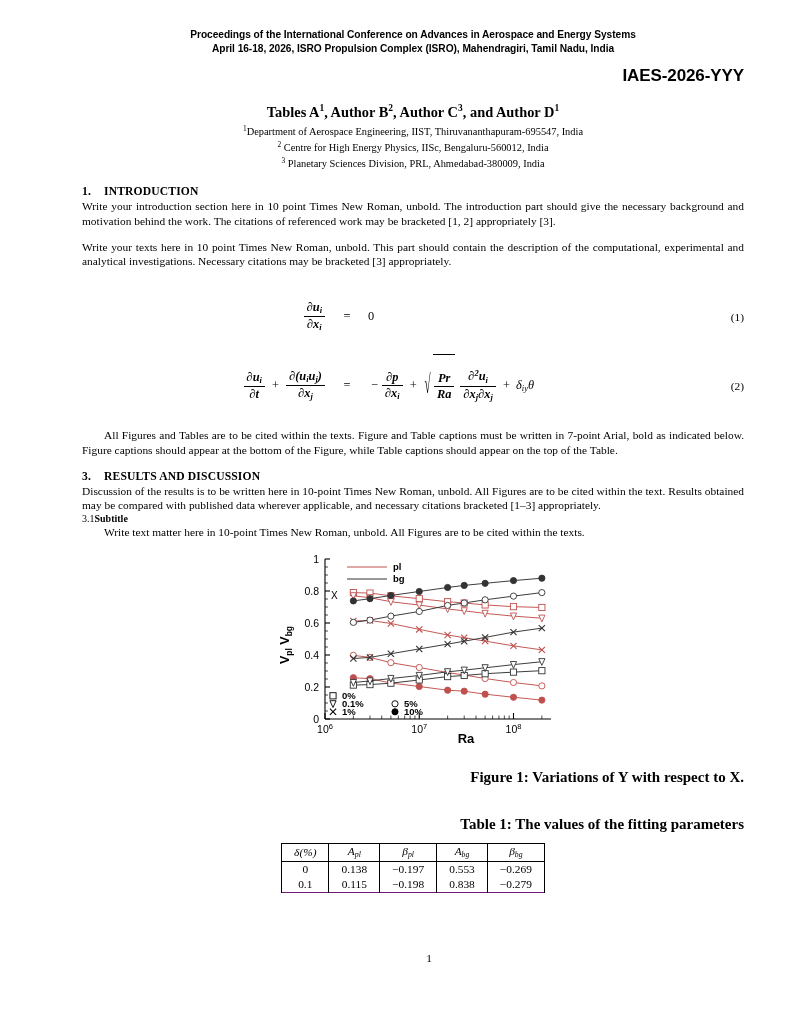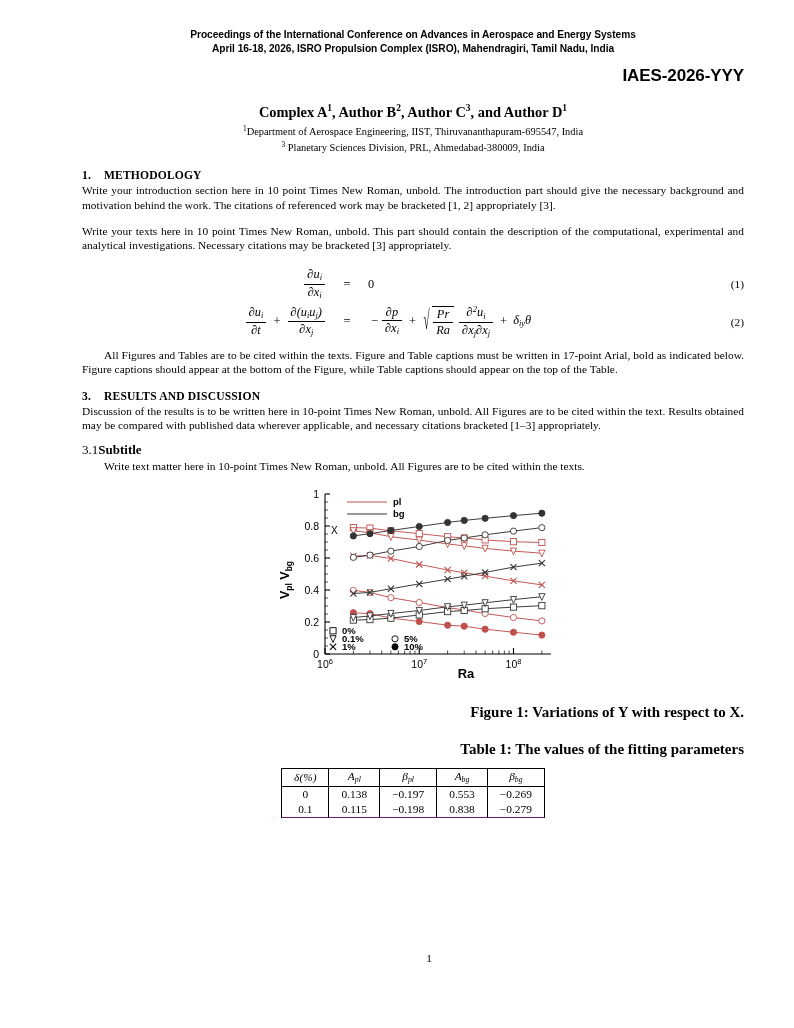--- a/index.html
+++ b/index.html
@@ -81,22 +81,22 @@
   .sec-head .num { display: inline-block; min-width: 22px; }
   .body-text {
     font-size: 11.4px;
     line-height: 1.255;
     text-align: justify;
     margin-top: 1px;
   }
   .body-text.indent { text-indent: 22px; }
   .subsec-head {
     font-weight: bold;
-    font-size: 13px;
-    margin-top: 10px;
+    font-size: 10px;
+    margin-top: 0;
   }
   .subsec-head .num { font-weight: normal; }
   .gap-md { height: 11px; }
 
   
   .eqblock {
     margin-top: 16px;
     margin-bottom: 10px;
     position: relative;
     font-size: 12.4px;
@@ -125,21 +125,22 @@
     top: 50%;
     transform: translateY(-50%);
     font-size: 11.4px;
   }
   .frac {
     display: inline-block;
     vertical-align: middle;
     text-align: center;
     font-style: italic;
     line-height: 1.06;
-    margin: 0 1px;
+    margin: 16px 1px;
+    font-weight: bold;
   }
   .frac > .nm { display: block; border-bottom: 1px solid #000; padding: 0 3px 1px 3px; }
   .frac > .dn { display: block; padding: 1px 3px 0 3px; }
   .op { font-style: normal; margin: 0 3px; display: inline-block; vertical-align: middle;}
   .sqrt {
     display: inline-block;
     vertical-align: middle;
     position: relative;
     padding-left: 9px;
     margin: 0 1px;
@@ -167,21 +168,21 @@
     margin-top: 8px;
     text-align: center;
   }
   .figcap, .tabcap {
     font-family: "Liberation Serif", "DejaVu Serif", serif;
     font-weight: bold;
     font-size: 15px;
     text-align: right;
   }
   .figcap { margin-top: 8px; }
-  .tabcap { margin-top: 20px; }
+  .tabcap { margin-top: 30px; }
 
   
   .tabwrap { text-align: center; margin-top: 10px; }
   table.fit {
     border-collapse: collapse;
     margin: 0 auto;
     font-size: 11.4px;
   }
   table.fit td, table.fit th {
     border-left: 1px solid #000;
@@ -212,33 +213,34 @@
 <div class="content">
 
   <div class="conf-header">
     <div>Proceedings of the International Conference on Advances in Aerospace and Energy Systems</div>
     <div>April 16-18, 2026, ISRO Propulsion Complex (ISRO), Mahendragiri, Tamil Nadu, India</div>
   </div>
   <div class="paper-id">IAES-2026-YYY</div>
 
 
   <div class="authors">
-    <span>Complex A</span><sup>1</sup>,
+    <span>Tables A</span><sup>1</sup>,
     <span>Author B</span><sup>2</sup>,
     <span>Author C</span><sup>3</sup>, and
     <span>Author D</span><sup>1</sup>
   </div>
 
   <div class="affils">
     <div><sup>1</sup><span>Department of Aerospace Engineering, IIST, Thiruvananthapuram-695547, India</span></div>
+    <div><sup>2</sup><span> Centre for High Energy Physics, IISc, Bengaluru-560012, India</span></div>
     <div><sup>3</sup><span> Planetary Sciences Division, PRL, Ahmedabad-380009, India</span></div>
   </div>
 
   <div class="sec-head">
-    <span class="num">1.</span><span>METHODOLOGY</span>
+    <span class="num">1.</span><span>INTRODUCTION</span>
   </div>
   <div class="body-text">Write your introduction section here in 10 point Times New Roman, unbold. The introduction part should give the necessary background and motivation behind the work. The citations of referenced work may be bracketed [1, 2] appropriately [3].</div>
 
   <div class="gap-md"></div>
 
   <div class="body-text">Write your texts here in 10 point Times New Roman, unbold. This part should contain the description of the computational, experimental and analytical investigations. Necessary citations may be bracketed [3] appropriately.</div>
 
   <div class="eqblock">
 
     <div class="eqrow">
@@ -263,21 +265,21 @@
         <span class="sqrt"><span class="inner"><span class="frac"><span class="nm"><i>Pr</i></span><span class="dn"><i>Ra</i></span></span></span></span>
         <span class="frac"><span class="nm">∂<sup class="msup">2</sup>u<sub class="msub">i</sub></span><span class="dn">∂x<sub class="msub">j</sub>∂x<sub class="msub">j</sub></span></span>
         <span class="op">+</span>
         <span class="ital">δ<sub class="msub">iy</sub>θ</span>
       </div>
       <div class="eqnum">(2)</div>
     </div>
 
   </div>
 
-  <div class="body-text indent">All Figures and Tables are to be cited within the texts. Figure and Table captions must be written in 17-point Arial, bold as indicated below. Figure captions should appear at the bottom of the Figure, while Table captions should appear on the top of the Table.</div>
+  <div class="body-text indent">All Figures and Tables are to be cited within the texts. Figure and Table captions must be written in 7-point Arial, bold as indicated below. Figure captions should appear at the bottom of the Figure, while Table captions should appear on the top of the Table.</div>
 
   <div class="sec-head">
     <span class="num">3.</span><span>RESULTS AND DISCUSSION</span>
   </div>
   <div class="body-text">Discussion of the results is to be written here in 10-point Times New Roman, unbold. All Figures are to be cited within the text. Results obtained may be compared with published data wherever applicable, and necessary citations bracketed [1–3] appropriately.</div>
 
   <div class="subsec-head">
     <span class="num">3.1</span><span>Subtitle</span>
   </div>
   <div class="body-text indent">Write text matter here in 10-point Times New Roman, unbold. All Figures are to be cited within the texts.</div>

